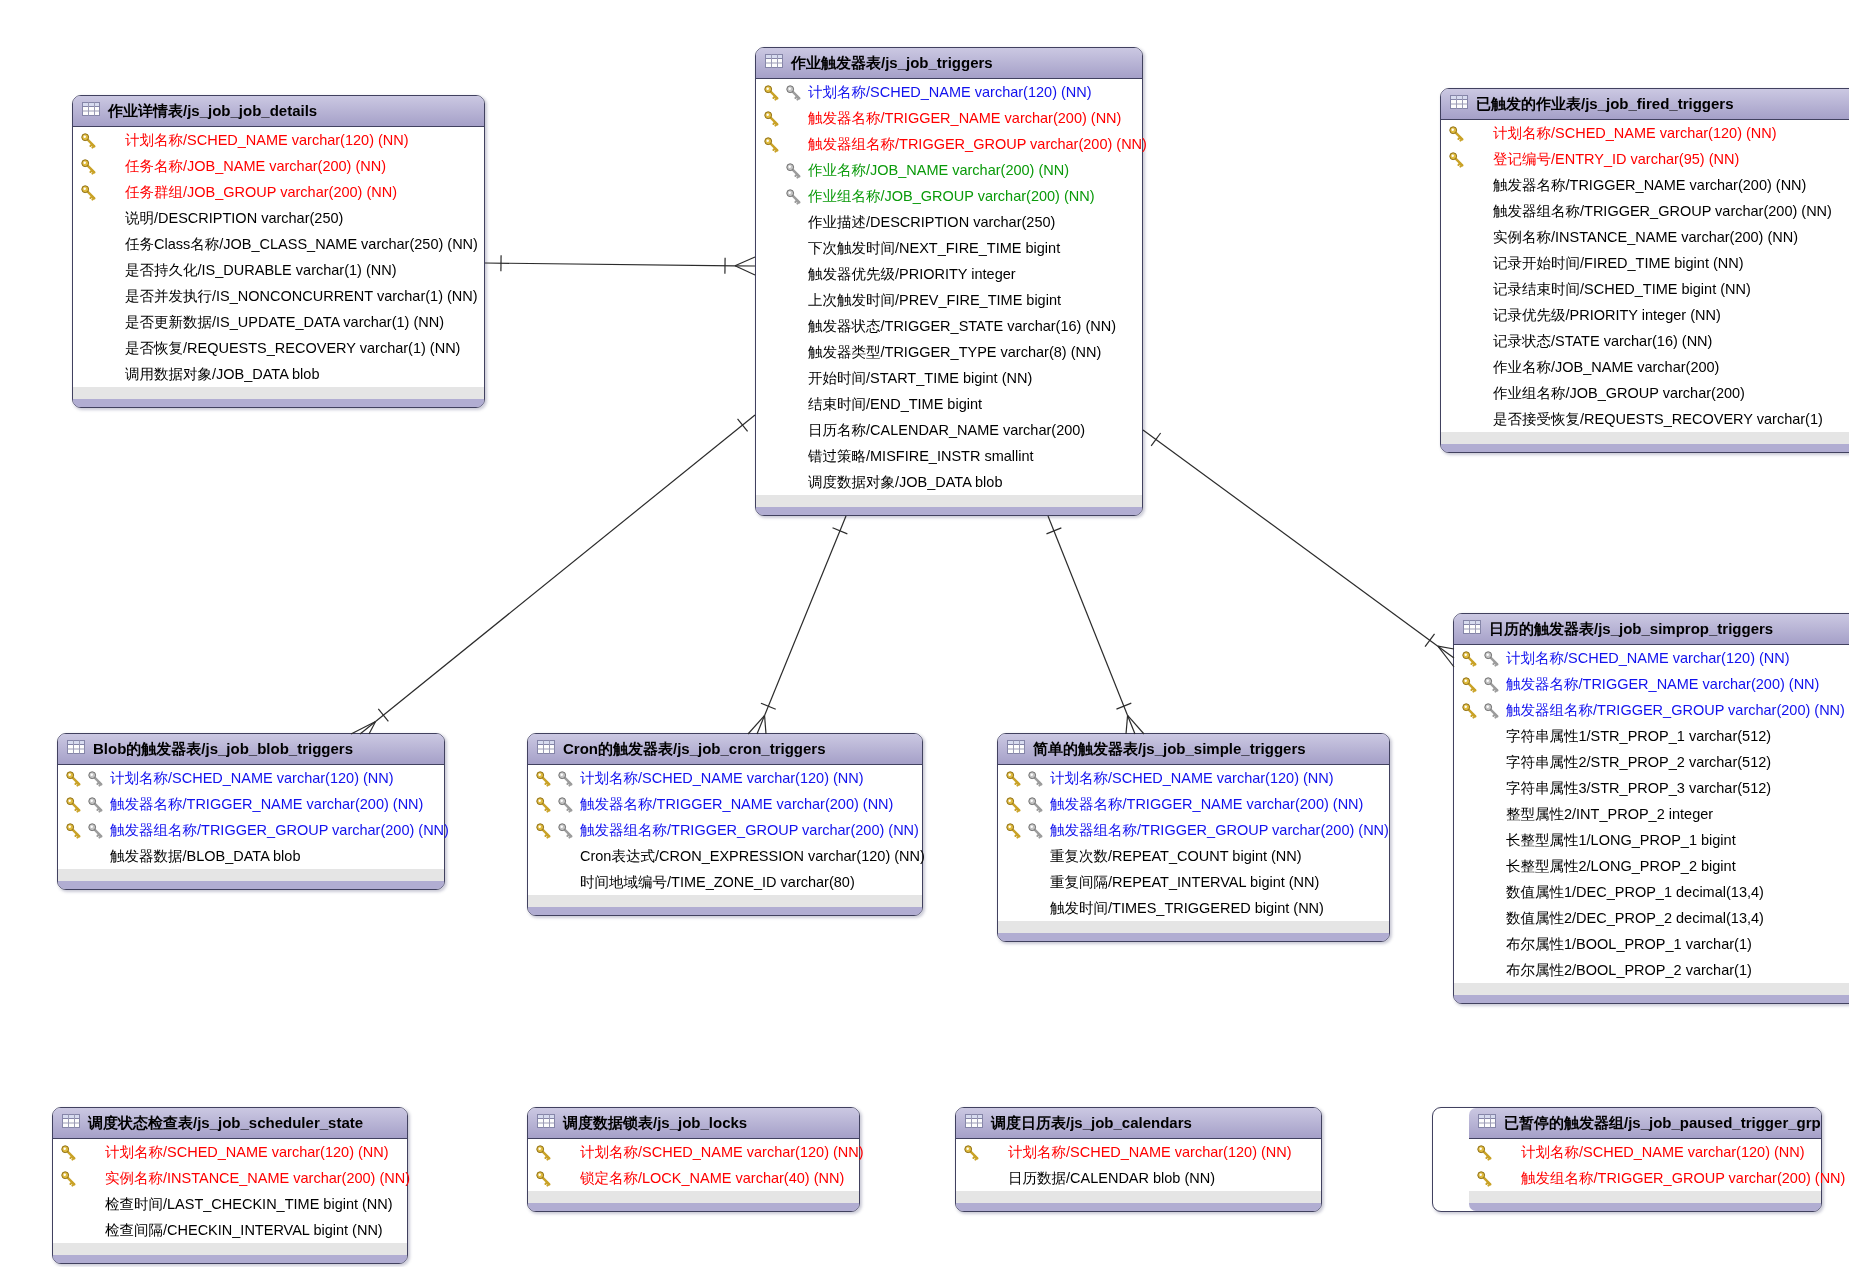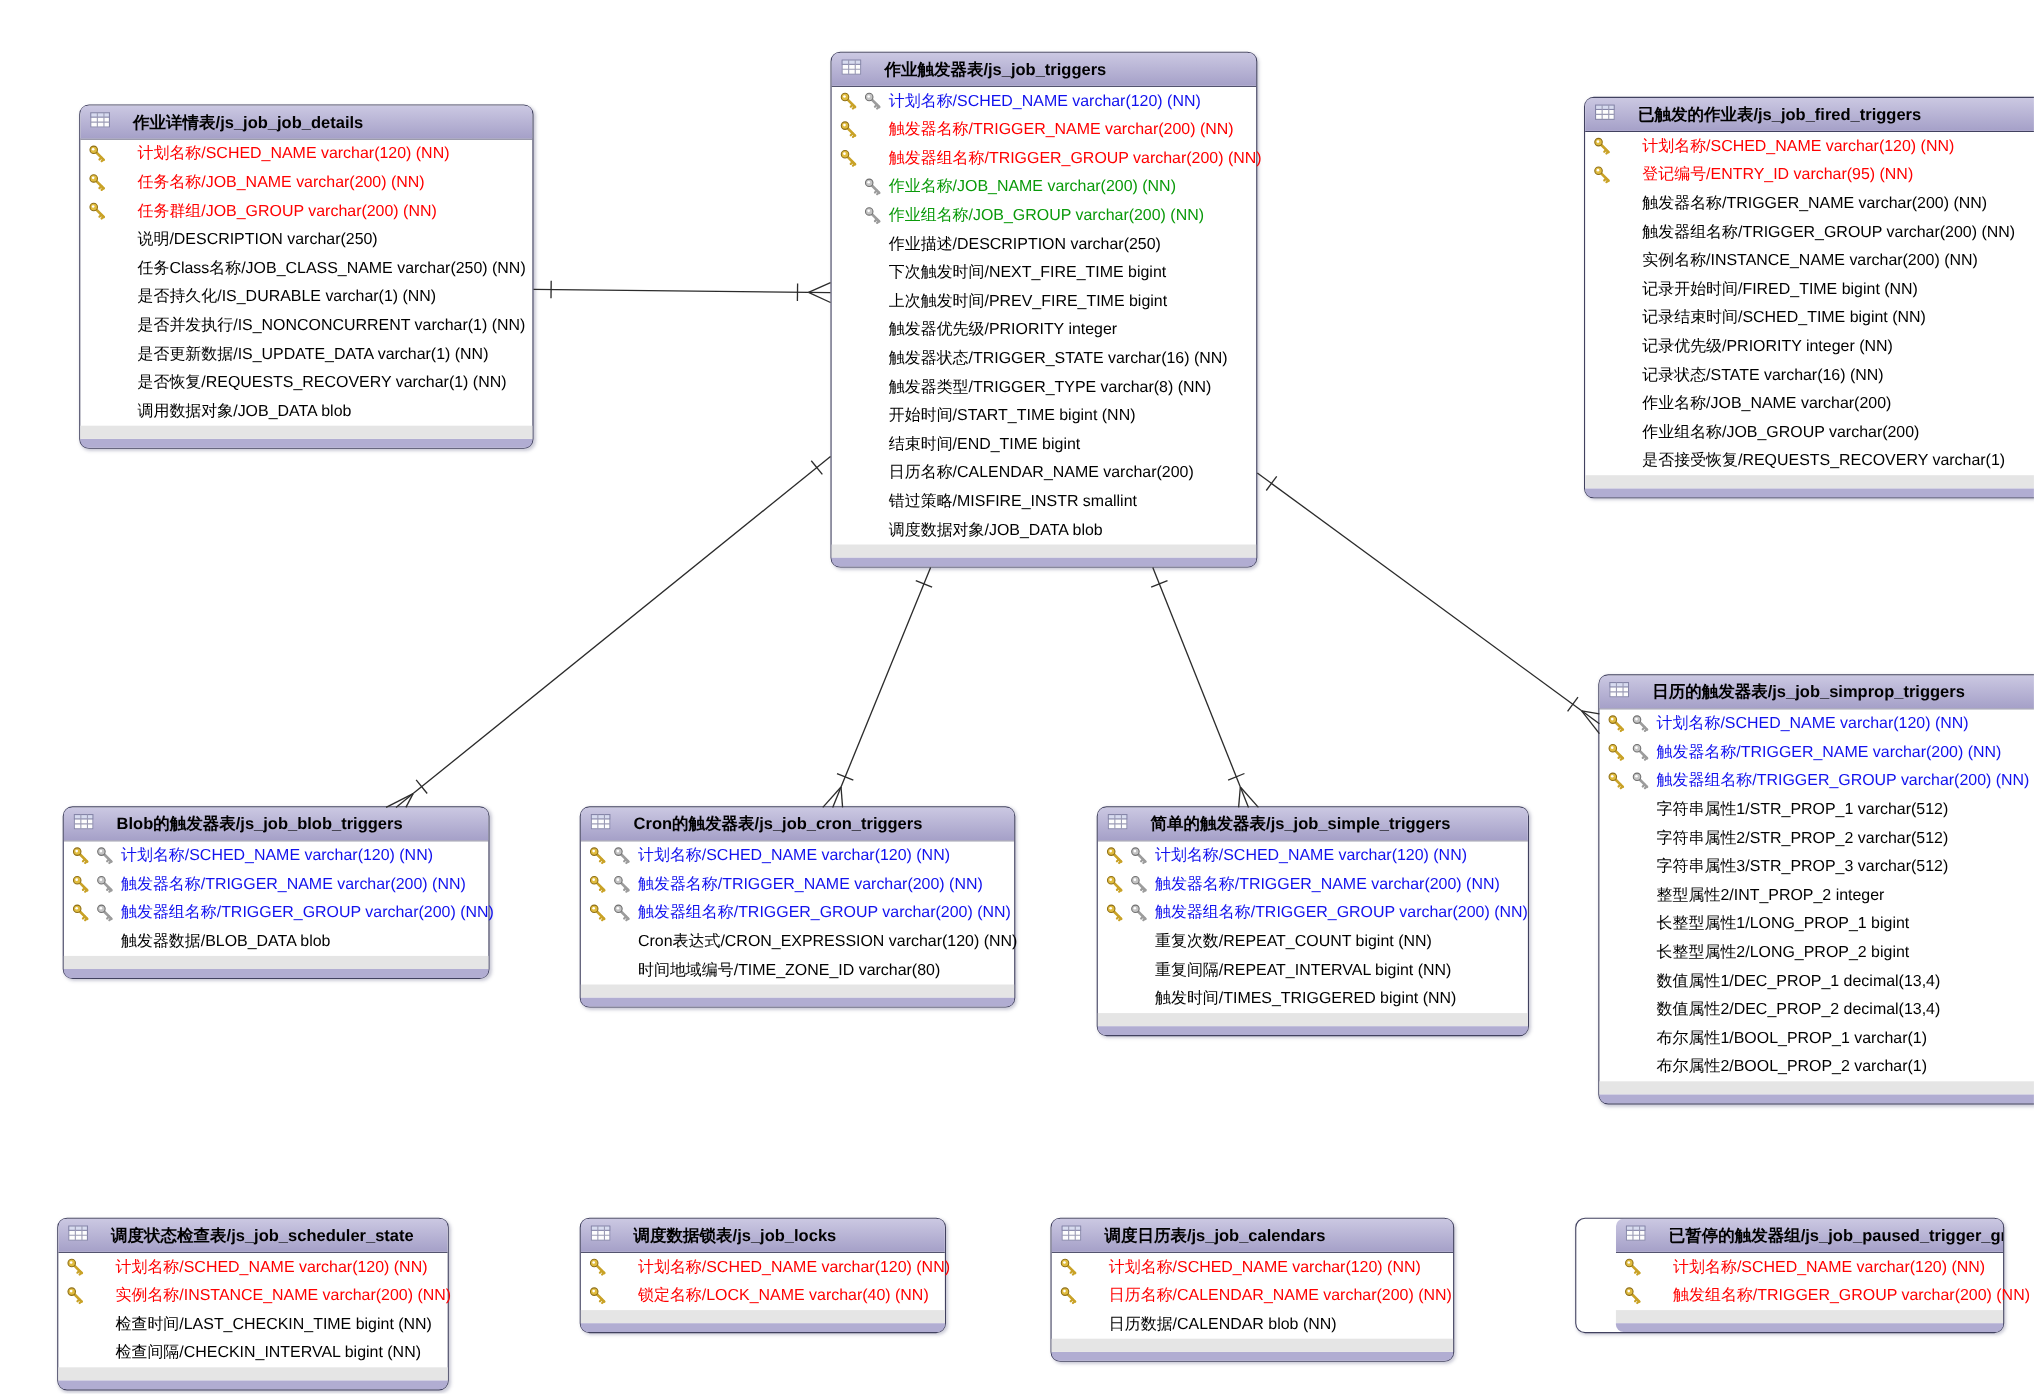--- a/index.html
+++ b/index.html
@@ -5,21 +5,21 @@
   html,body{margin:0;padding:0;background:#fff;}
   body{width:1849px;height:1267px;overflow:hidden;
        font-family:"Liberation Sans","DejaVu Sans",sans-serif;}
   #canvas{position:relative;width:1849px;height:1267px;background:#fff;}
   #relationships{position:absolute;left:0;top:0;z-index:5;pointer-events:none;}
   #tables{position:absolute;left:0;top:0;z-index:2;}
   .tbl{position:absolute;box-sizing:border-box;border:1.5px solid #41415F;
        border-radius:9px;background:#fff;box-shadow:1.5px 1.5px 3px rgba(70,70,110,.28);}
   .tbl-header{height:30px;background:linear-gradient(#CBC8E2,#A5A0C8);
        border-bottom:1px solid #41415F;border-radius:7px 7px 0 0;
-       display:flex;align-items:center;padding-left:9px;gap:21px;overflow:hidden;}
+       display:flex;align-items:center;padding-left:9px;gap:8px;overflow:hidden;}
   .tbl-title{font-size:15px;font-weight:bold;color:#000;white-space:nowrap;}
   .tbl-body{position:relative;}
   .row{position:relative;height:26px;line-height:26px;white-space:nowrap;}
   .row-label{position:absolute;left:52px;font-size:14.5px;}
   .key{position:absolute;top:4px;width:17px;height:17px;}
   .key.pk{left:7px;}
   .key.fk{left:29px;}
   .c-red{color:#FF0000}.c-blue{color:#1111EE}.c-green{color:#0A9A0A}.c-black{color:#000}
   .tbl-footer{height:12px;background:#E5E5E5;}
   .tbl-bottom{height:8px;background:#B1ADD2;border-radius:0 0 7px 7px;}
@@ -165,26 +165,26 @@
               </svg></span>
             <span class="row-label c-green">作业组名称/JOB_GROUP varchar(200) (NN)</span>
           </div>
           <div class="row">
             <span class="row-label c-black">作业描述/DESCRIPTION varchar(250)</span>
           </div>
           <div class="row">
             <span class="row-label c-black">下次触发时间/NEXT_FIRE_TIME bigint</span>
           </div>
           <div class="row">
+            <span class="row-label c-black">触发器优先级/PRIORITY integer</span>
+          </div>
+          <div class="row">
             <span class="row-label c-black">上次触发时间/PREV_FIRE_TIME bigint</span>
           </div>
           <div class="row">
-            <span class="row-label c-black">触发器优先级/PRIORITY integer</span>
-          </div>
-          <div class="row">
             <span class="row-label c-black">触发器状态/TRIGGER_STATE varchar(16) (NN)</span>
           </div>
           <div class="row">
             <span class="row-label c-black">触发器类型/TRIGGER_TYPE varchar(8) (NN)</span>
           </div>
           <div class="row">
             <span class="row-label c-black">开始时间/START_TIME bigint (NN)</span>
           </div>
           <div class="row">
             <span class="row-label c-black">结束时间/END_TIME bigint</span>
@@ -676,30 +676,20 @@
     <div class="tbl-body">
           <div class="row">
             <span class="key pk"><svg width="17" height="17" viewBox="0 0 17 17">
                 <line x1="7.4" y1="7.4" x2="14.3" y2="14.3" stroke="#C9A227" stroke-width="2.4" stroke-linecap="round"></line>
                 <line x1="12.2" y1="12.2" x2="10.4" y2="14.0" stroke="#C9A227" stroke-width="2" stroke-linecap="round"></line>
                 <line x1="14.0" y1="14.0" x2="12.4" y2="15.6" stroke="#C9A227" stroke-width="2" stroke-linecap="round"></line>
                 <circle cx="5.2" cy="5.2" r="3.4" fill="#E0BC3F" stroke="#8F6F17" stroke-width="1"></circle>
                 <circle cx="4.7" cy="4.7" r="1.2" fill="#FFFFFF"></circle>
               </svg></span>
             <span class="row-label c-red">计划名称/SCHED_NAME varchar(120) (NN)</span>
-          </div>
-          <div class="row">
-            <span class="key pk"><svg width="17" height="17" viewBox="0 0 17 17">
-                <line x1="7.4" y1="7.4" x2="14.3" y2="14.3" stroke="#C9A227" stroke-width="2.4" stroke-linecap="round"></line>
-                <line x1="12.2" y1="12.2" x2="10.4" y2="14.0" stroke="#C9A227" stroke-width="2" stroke-linecap="round"></line>
-                <line x1="14.0" y1="14.0" x2="12.4" y2="15.6" stroke="#C9A227" stroke-width="2" stroke-linecap="round"></line>
-                <circle cx="5.2" cy="5.2" r="3.4" fill="#E0BC3F" stroke="#8F6F17" stroke-width="1"></circle>
-                <circle cx="4.7" cy="4.7" r="1.2" fill="#FFFFFF"></circle>
-              </svg></span>
-            <span class="row-label c-red">日历名称/CALENDAR_NAME varchar(200) (NN)</span>
           </div>
           <div class="row">
             <span class="row-label c-black">日历数据/CALENDAR blob (NN)</span>
           </div>
         </div>
     <div class="tbl-footer"></div>
     <div class="tbl-bottom"></div>
   </div>
       <div class="tbl" style="left: 1432px; top: 1107px; width: 390px; padding-left: 36px;">
     <div class="tbl-header">

